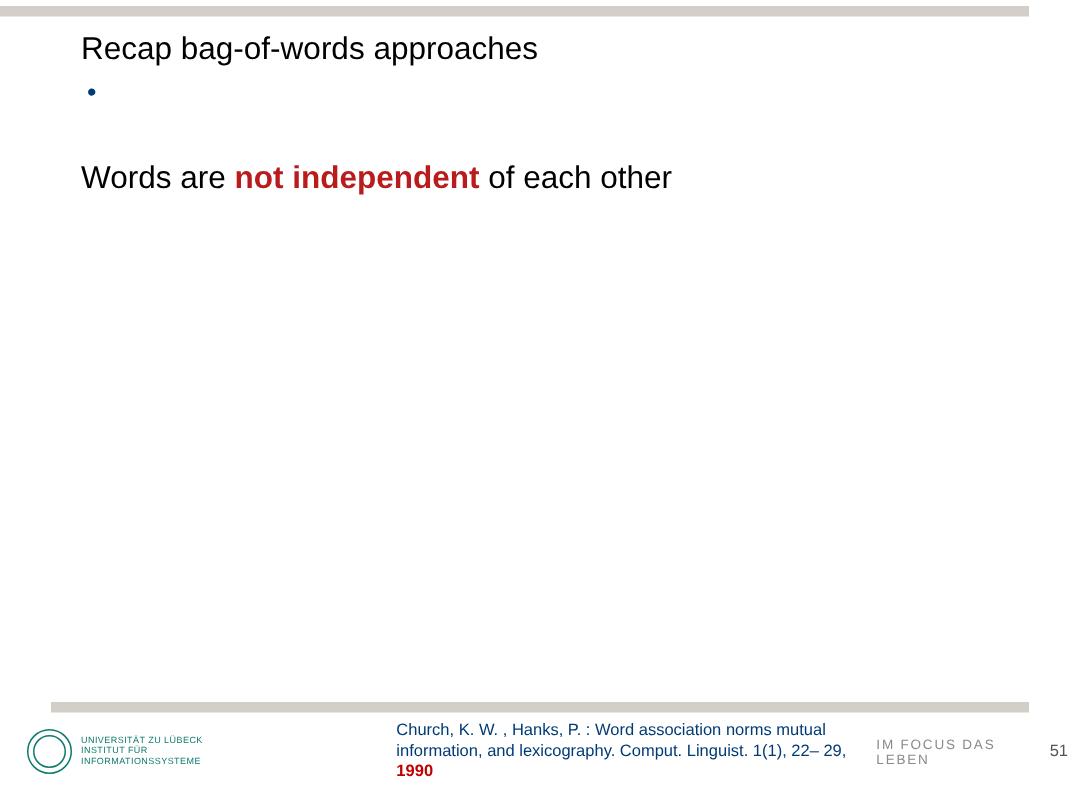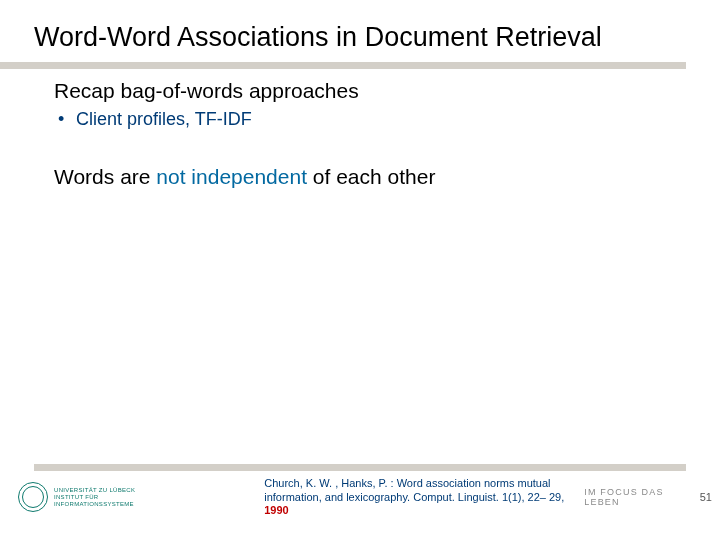--- a/index.html
+++ b/index.html
@@ -6,49 +6,45 @@
   html, body { width: 720px; height: 540px; font-family: Arial, Helvetica, sans-serif; background: #fff; color: #000; }
   .slide { position: relative; width: 720px; height: 540px; }
   .title-block { padding: 22px 34px 4px 34px; }
   .title { font-size: 27px; font-weight: 400; line-height: 1.18; }
   .title-underline { height: 7px; background: #d3cfc8; margin: 4px 34px 0 0; }
   .body { padding: 10px 34px 0 34px; margin-left: 20px; }
   .subhead { font-size: 21px; font-weight: 400; margin-bottom: 6px; }
   .bullet-row { display: flex; align-items: flex-start; font-size: 18px; color: #003b76; margin-left: 4px; margin-bottom: 34px; }
   .bullet-dot { width: 18px; text-align: left; }
   .para { font-size: 21px; font-weight: 400; margin-bottom: 30px; line-height: 1.25; }
-  .hl-indep { color: #0369a1; }
+  .hl-indep { color: #b91c1c; font-weight: bold; }
   .hl-sem { color: #c00000; }
   .footer { position: absolute; left: 0; bottom: 12px; width: 100%; }
   .foot-rule { height: 7px; background: #d3cfc8; margin: 0 34px 6px 34px; }
   .foot-row { display: flex; align-items: center; padding: 0 8px 10px 18px; }
   .uni-logo { display: flex; align-items: center; gap: 6px; color: #0f7a6e; }
   .uni-seal { width: 30px; height: 30px; border: 1px solid #0f7a6e; border-radius: 50%; position: relative; flex: 0 0 auto; }
   .uni-seal::before { content: ""; position: absolute; inset: 3px; border: 1px solid #0f7a6e; border-radius: 50%; }
   .uni-text { font-size: 6px; line-height: 1.15; letter-spacing: 0.3px; color: #0f7a6e; }
   .citation { font-size: 11px; color: #003b76; line-height: 1.25; max-width: 320px; margin-left: 110px; }
   .cite-year { color: #c00000; font-weight: bold; }
   .focus { margin-left: auto; font-size: 9px; letter-spacing: 1.2px; color: #8a8a8a; margin-right: 10px; }
   .pagenum { font-size: 11px; color: #555; margin-left: 6px; }
 </style>
 </head>
 <body>
 
 <div class="slide">
 
-  <div class="title-block">
-    <h1 class="title">Word-Word Associations in Document Retrieval</h1>
-  </div>
   <div class="title-underline"></div>
 
   <div class="body">
     <div class="subhead">Recap bag-of-words approaches</div>
     <div class="bullet-row">
       <span class="bullet-dot">•</span>
-      <span>Client profiles, TF-IDF</span>
     </div>
 
     <p class="para">
       <span>Words are </span><span class="hl-indep">not independent</span><span> of each other</span>
     </p>
 
   </div>
 
   <div class="footer">
     <div class="foot-rule"></div>

